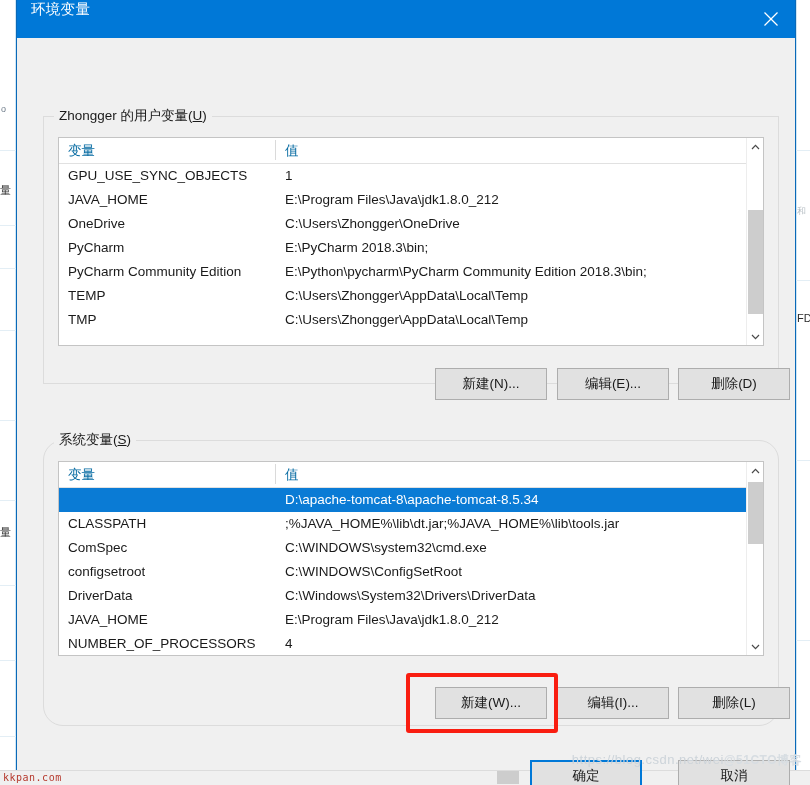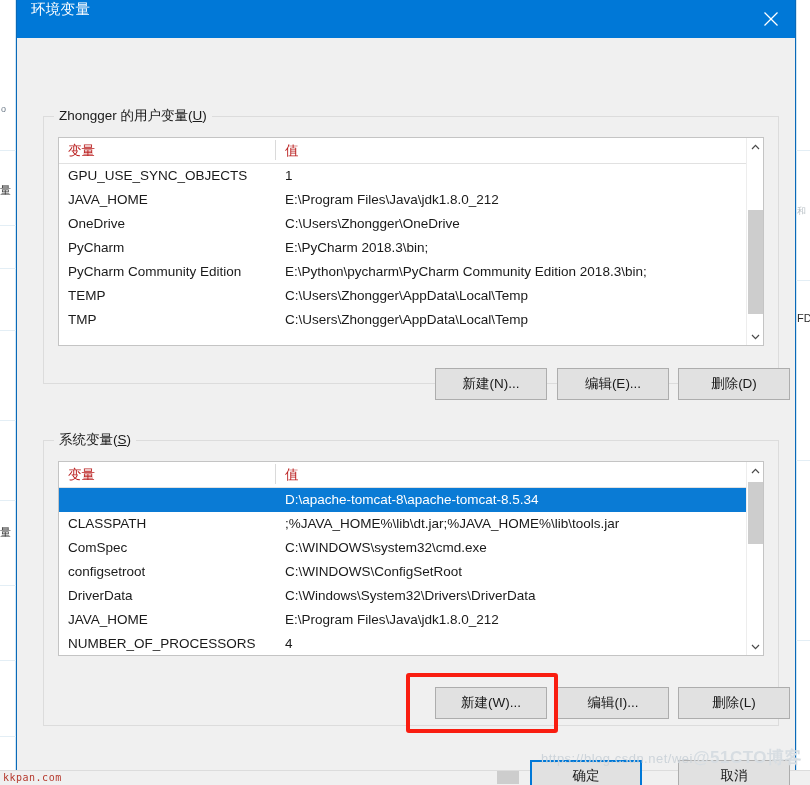--- a/index.html
+++ b/index.html
@@ -119,21 +119,21 @@
     left: 10px;
     padding: 0 5px;
     background: #f0f0f0;
     font-size: 13.5px;
     color: #1a1a1a;
     white-space: nowrap;
   }
   .ul { text-decoration: underline; }
 
   #group-user   { left: 26px; top: 78px;  width: 736px; height: 268px; }
-  #group-system { left: 26px; top: 402px; width: 736px; height: 286px; }
+  #group-system { left: 26px; top: 402px; width: 736px; height: 286px; border-radius: 20px; }
 
   
   .listview {
     position: absolute;
     background: #ffffff;
     border: 1px solid #c4c4c4;
     overflow: hidden;
   }
   #list-user   { left: 14px; top: 20px; width: 706px; height: 209px; }
   #list-system { left: 14px; top: 20px; width: 706px; height: 195px; }
@@ -142,21 +142,21 @@
     position: relative;
     height: 26px;
     background: #ffffff;
     border-bottom: 1px solid #e1e1e1;
   }
   .list-header .col-name,
   .list-header .col-val {
     position: absolute;
     top: 4px;
     font-size: 13.5px;
-    color: #b91c1c;
+    color: #0369a1;
   }
   .list-header .col-name { left: 9px; }
   .list-header .col-val  { left: 226px; }
   .header-divider {
     position: absolute;
     left: 216px; top: 2px;
     width: 1px; height: 20px;
     background: #dadada;
   }
 
@@ -251,21 +251,21 @@
   .watermark-right {
     position: absolute;
     right: 8px;
     bottom: 16px;
     font-size: 13px;
     color: #cdd4da;
     letter-spacing: .5px;
     white-space: nowrap;
   }
   .watermark-right .cto {
-    font-size: 17px;
+    font-size: 12px;
     font-weight: bold;
     color: #d7dde2;
   }
 </style>
 </head>
 <body>
 
 <div id="root">
 
   <div class="bg-window">

